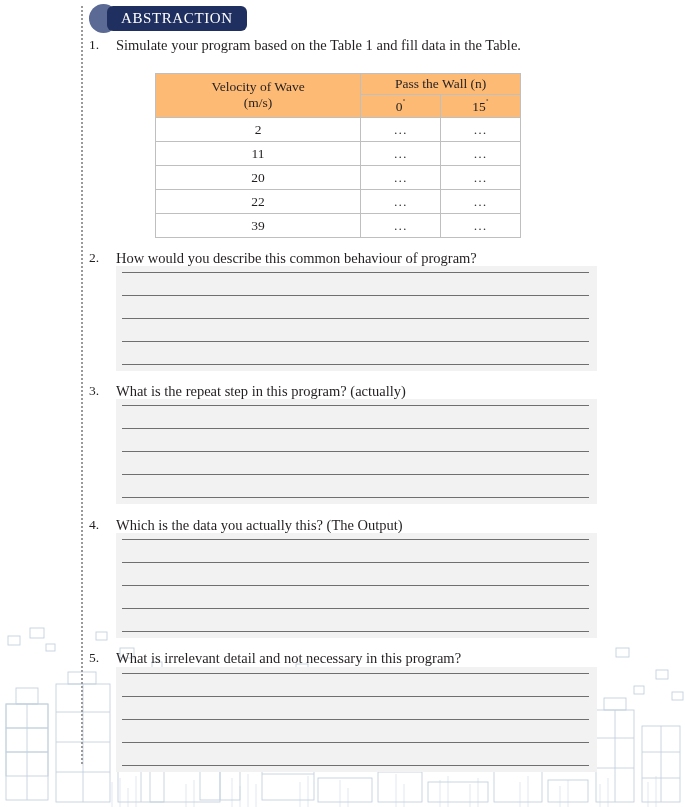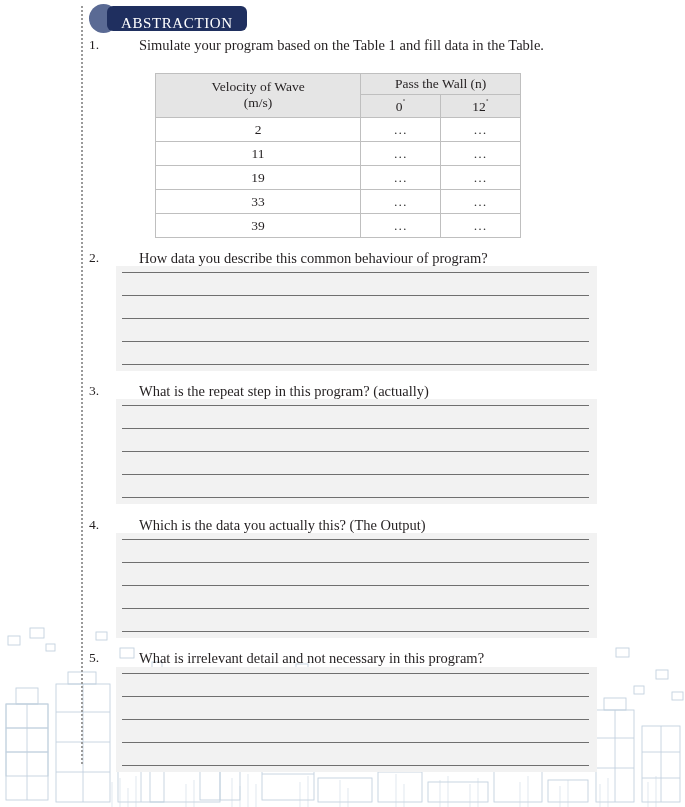--- a/index.html
+++ b/index.html
@@ -66,21 +66,21 @@
   }
   #badge-plate {
     position: absolute;
     left: 18px;
     top: 2px;
     height: 25px;
     padding: 0 14px 0 14px;
     border-radius: 6px;
     background: #1f2f5f;
     display: flex;
-    align-items: flex-end;
+    align-items: center;
   }
   #badge-label {
     color: #ffffff;
     font-size: 15px;
     letter-spacing: 0.6px;
     line-height: 1;
     white-space: nowrap;
   }
 
   
@@ -95,21 +95,20 @@
     top: 0;
     width: 22px;
     font-size: 13.5px;
   }
   .qtext {
     position: absolute;
     left: 27px;
     top: 0;
     font-size: 14.5px;
     white-space: nowrap;
-    margin-left: 23px;
   }
 
   
   #table-block {
     position: absolute;
     left: 155px;
     top: 73px;
     width: 366px;
   }
   #table-caption {
@@ -123,21 +122,21 @@
     table-layout: fixed;
   }
   table.data th, table.data td {
     border: 1px solid #bfbfbf;
     text-align: center;
     font-size: 13.5px;
     font-weight: normal;
     padding: 2px 2px;
   }
   table.data thead th {
-    background: #e5e5e5;
+    background: #fdba74;
   }
   table.data tbody td {
     background: #ffffff;
     height: 19px;
     line-height: 19px;
   }
   .col-vel { width: 144px; }
   .col-ang { width: 111px; margin-top: 11px; }
   .deg { font-size: 9px; vertical-align: super; }
   .dots { letter-spacing: 1px; color: #3a3a3a; }
@@ -282,57 +281,57 @@
             <span>Velocity of Wave</span><br>
             <span>(m/s)</span>
           </th>
           <th class="col-ang" colspan="2">Pass the Wall (n)</th>
         </tr>
         <tr>
           <th class="col-ang">
             <span>0</span><span class="deg">˚</span>
           </th>
           <th class="col-ang">
-            <span>12</span><span class="deg">˚</span>
+            <span>15</span><span class="deg">˚</span>
           </th>
         </tr>
       </thead>
       <tbody>
         <tr>
           <td>2</td>
           <td class="dots">…</td>
           <td class="dots">…</td>
         </tr>
         <tr>
           <td>11</td>
           <td class="dots">…</td>
           <td class="dots">…</td>
         </tr>
         <tr>
-          <td>19</td>
-          <td class="dots">…</td>
-          <td class="dots">…</td>
-        </tr>
-        <tr>
-          <td>33</td>
+          <td>20</td>
+          <td class="dots">…</td>
+          <td class="dots">…</td>
+        </tr>
+        <tr>
+          <td>22</td>
           <td class="dots">…</td>
           <td class="dots">…</td>
         </tr>
         <tr>
           <td>39</td>
           <td class="dots">…</td>
           <td class="dots">…</td>
         </tr>
       </tbody>
     </table>
   </div>
 
   <div class="qitem" style="top:250px;">
     <span class="qnum">2.</span>
-    <span class="qtext">How data you describe this common behaviour of program?</span>
+    <span class="qtext">How would you describe this common behaviour of program?</span>
   </div>
   <div class="answer-box" style="top:266px;">
     <div class="rule"></div>
     <div class="rule"></div>
     <div class="rule"></div>
     <div class="rule"></div>
     <div class="rule"></div>
   </div>
 
   <div class="qitem" style="top:383px;">

